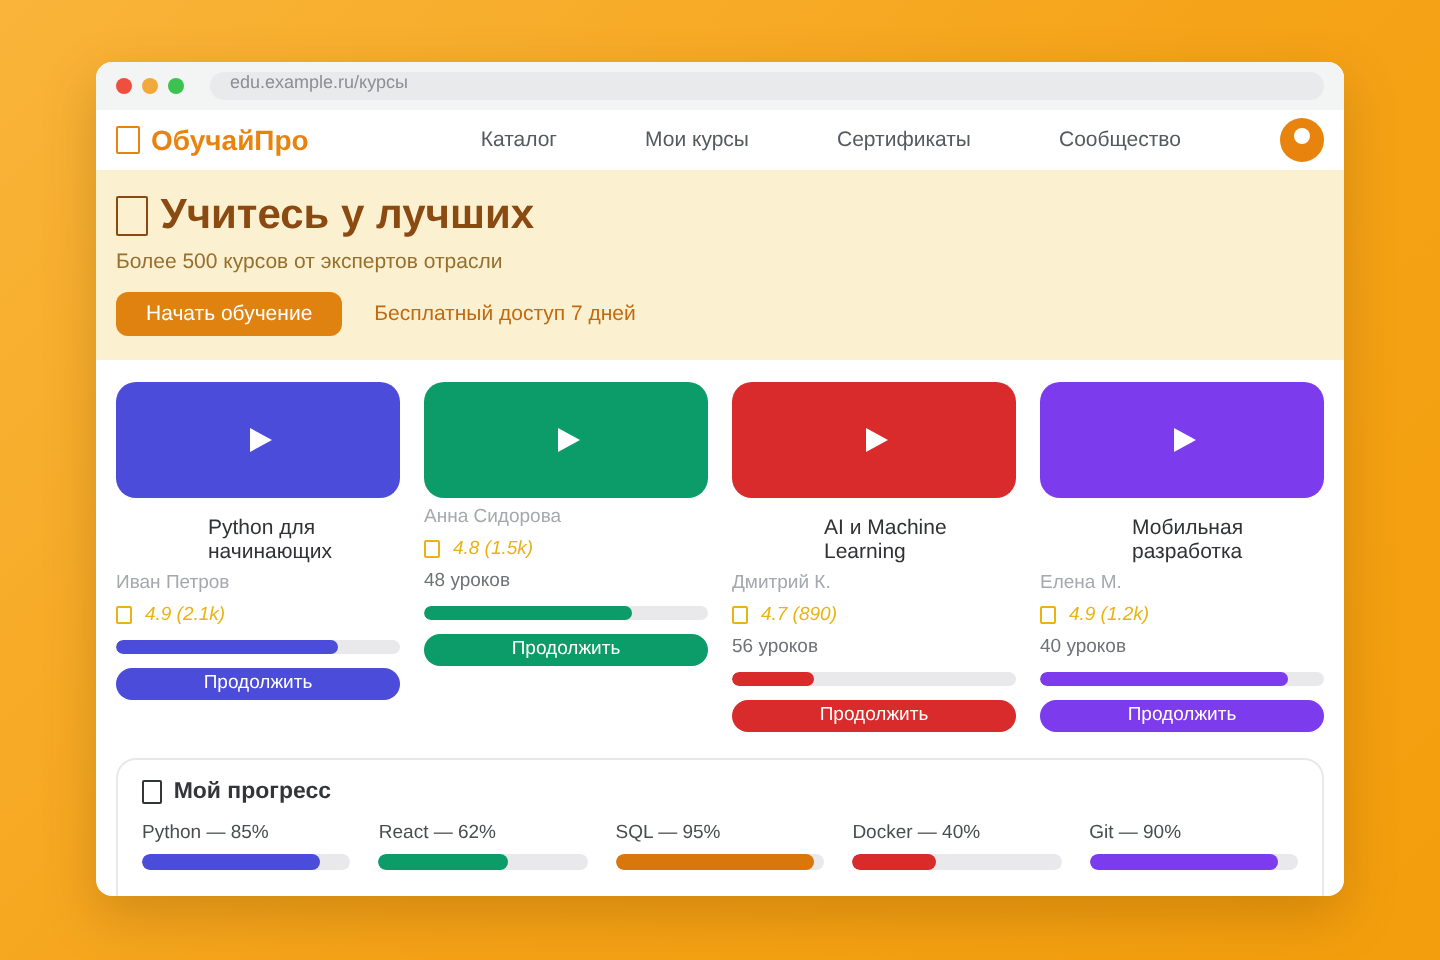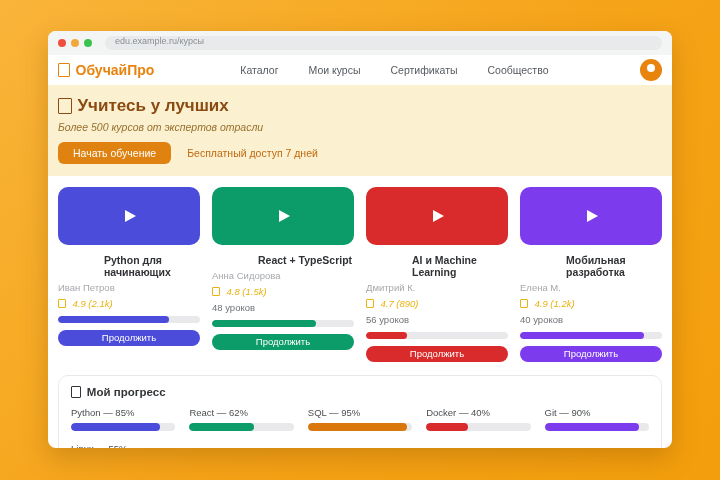--- a/index.html
+++ b/index.html
@@ -17,39 +17,39 @@
   
   .chrome{height:24px;background:#F3F4F4;display:flex;align-items:center;padding:0 10px;}
   .light{width:8px;height:8px;border-radius:50%;margin-right:5px;}
   .urlbar{
     flex:1;margin-left:8px;height:14px;border-radius:7px;background:#E9EAEB;
     display:flex;align-items:flex-start;padding:0 10px;color:#8A8F94;font-size:9px;
   }
   
   .siteheader{height:30px;display:flex;align-items:center;padding:0 10px;background:#fff;}
   .logo{display:flex;align-items:center;font-weight:bold;font-size:14px;color:#E8830D;justify-content:space-between;}
-  .nav{display:flex;gap:30px;margin-left:86px;font-size:10.5px;color:#555a5f;}
+  .nav{display:flex;gap:44px;margin-left:86px;font-size:10.5px;color:#555a5f;}
   .nav span{cursor:pointer;}
   .avatar{margin-left:auto;width:22px;height:22px;border-radius:50%;background:#E8830D;position:relative;}
   .avatar::after{content:"";position:absolute;left:7px;top:5px;width:8px;height:8px;border-radius:50%;background:#fff;}
   
   .tofu{display:inline-block;width:0.68em;height:0.82em;border:1.4px solid currentColor;border-radius:1px;margin-right:6px;vertical-align:-0.06em;}
   
   .hero{background:#FBF0CF;padding:11px 12px 12px 10px;}
-  .hero-title{font-size:17px;font-weight:bold;color:#8A4A12;display:flex;align-items:center;}
-  .hero-sub{font-size:10.5px;color:#97702F;margin-top:5px;font-style:italic;}
+  .hero-title{font-size:21px;font-weight:bold;color:#8A4A12;display:flex;align-items:center;}
+  .hero-sub{font-size:10.5px;color:#97702F;margin-top:5px;}
   .hero-row{display:flex;align-items:center;margin-top:9px;}
   .cta{border:none;background:#E0820F;color:#fff;font-size:10.5px;padding:5px 15px;border-radius:6px;font-family:inherit;cursor:pointer;}
   .hero-note{font-size:10.5px;color:#C06A12;margin-left:16px;}
   
   .cards{display:grid;grid-template-columns:repeat(4,1fr);gap:12px;padding:11px 10px 6px 10px;}
   .card{display:flex;flex-direction:column;}
   .thumb{height:58px;border-radius:10px;display:flex;align-items:center;justify-content:center;cursor:pointer;}
   .play{width:0;height:0;border-left:11px solid #fff;border-top:6.5px solid transparent;border-bottom:6.5px solid transparent;margin-left:3px;}
-  .ctitle{font-size:10.5px;font-weight:bold;color:#303235;margin-top:9px;padding-left:46px;}
+  .ctitle{font-size:10.5px;font-weight:normal;color:#303235;margin-top:9px;padding-left:46px;}
   .cauthor{font-size:9.5px;color:#A5A8AC;margin-top:4px;}
   .crating{font-size:9.5px;color:#E9B311;margin-top:5px;display:flex;align-items:center;font-style:italic;}
   .clessons{font-size:9.5px;color:#6F7377;margin-top:5px;}
   .track{height:7px;border-radius:4px;background:#E9E9EB;margin-top:7px;overflow:hidden;}
   .fill{height:100%;border-radius:4px;}
   .cbtn{margin-top:7px;height:16px;border:none;border-radius:8px;color:#fff;font-size:9.5px;font-family:inherit;cursor:pointer;line-height:16px;padding:0;}
   
   .progress-card{margin:7px 10px;border:1px solid #E8E8EA;border-radius:10px;padding:10px 12px 15px 12px;}
   .p-title{font-size:11.5px;font-weight:bold;color:#333639;display:flex;align-items:center;}
   .p-grid{display:grid;grid-template-columns:repeat(5,1fr);column-gap:14px;row-gap:12px;margin-top:9px;}
@@ -111,21 +111,20 @@
       <div class="track">
           <div class="fill" style="width: 78%; background: rgb(76, 76, 219);"></div>
         </div>
       <button class="cbtn" style="background: rgb(76, 76, 219);">Продолжить</button>
     </div>
 
     <div class="card">
       <div class="thumb" style="background: rgb(12, 156, 106);">
           <span class="play"></span>
         </div>
-      <div class="ctitle">React + TypeScript</div>
       <div class="cauthor">Анна Сидорова</div>
       <div class="crating">
         <span class="tofu"></span>
         <span>4.8 (1.5k)</span>
       </div>
       <div class="clessons">48 уроков</div>
       <div class="track">
           <div class="fill" style="width: 73%; background: rgb(12, 156, 106);"></div>
         </div>
       <button class="cbtn" style="background: rgb(12, 156, 106);">Продолжить</button>

